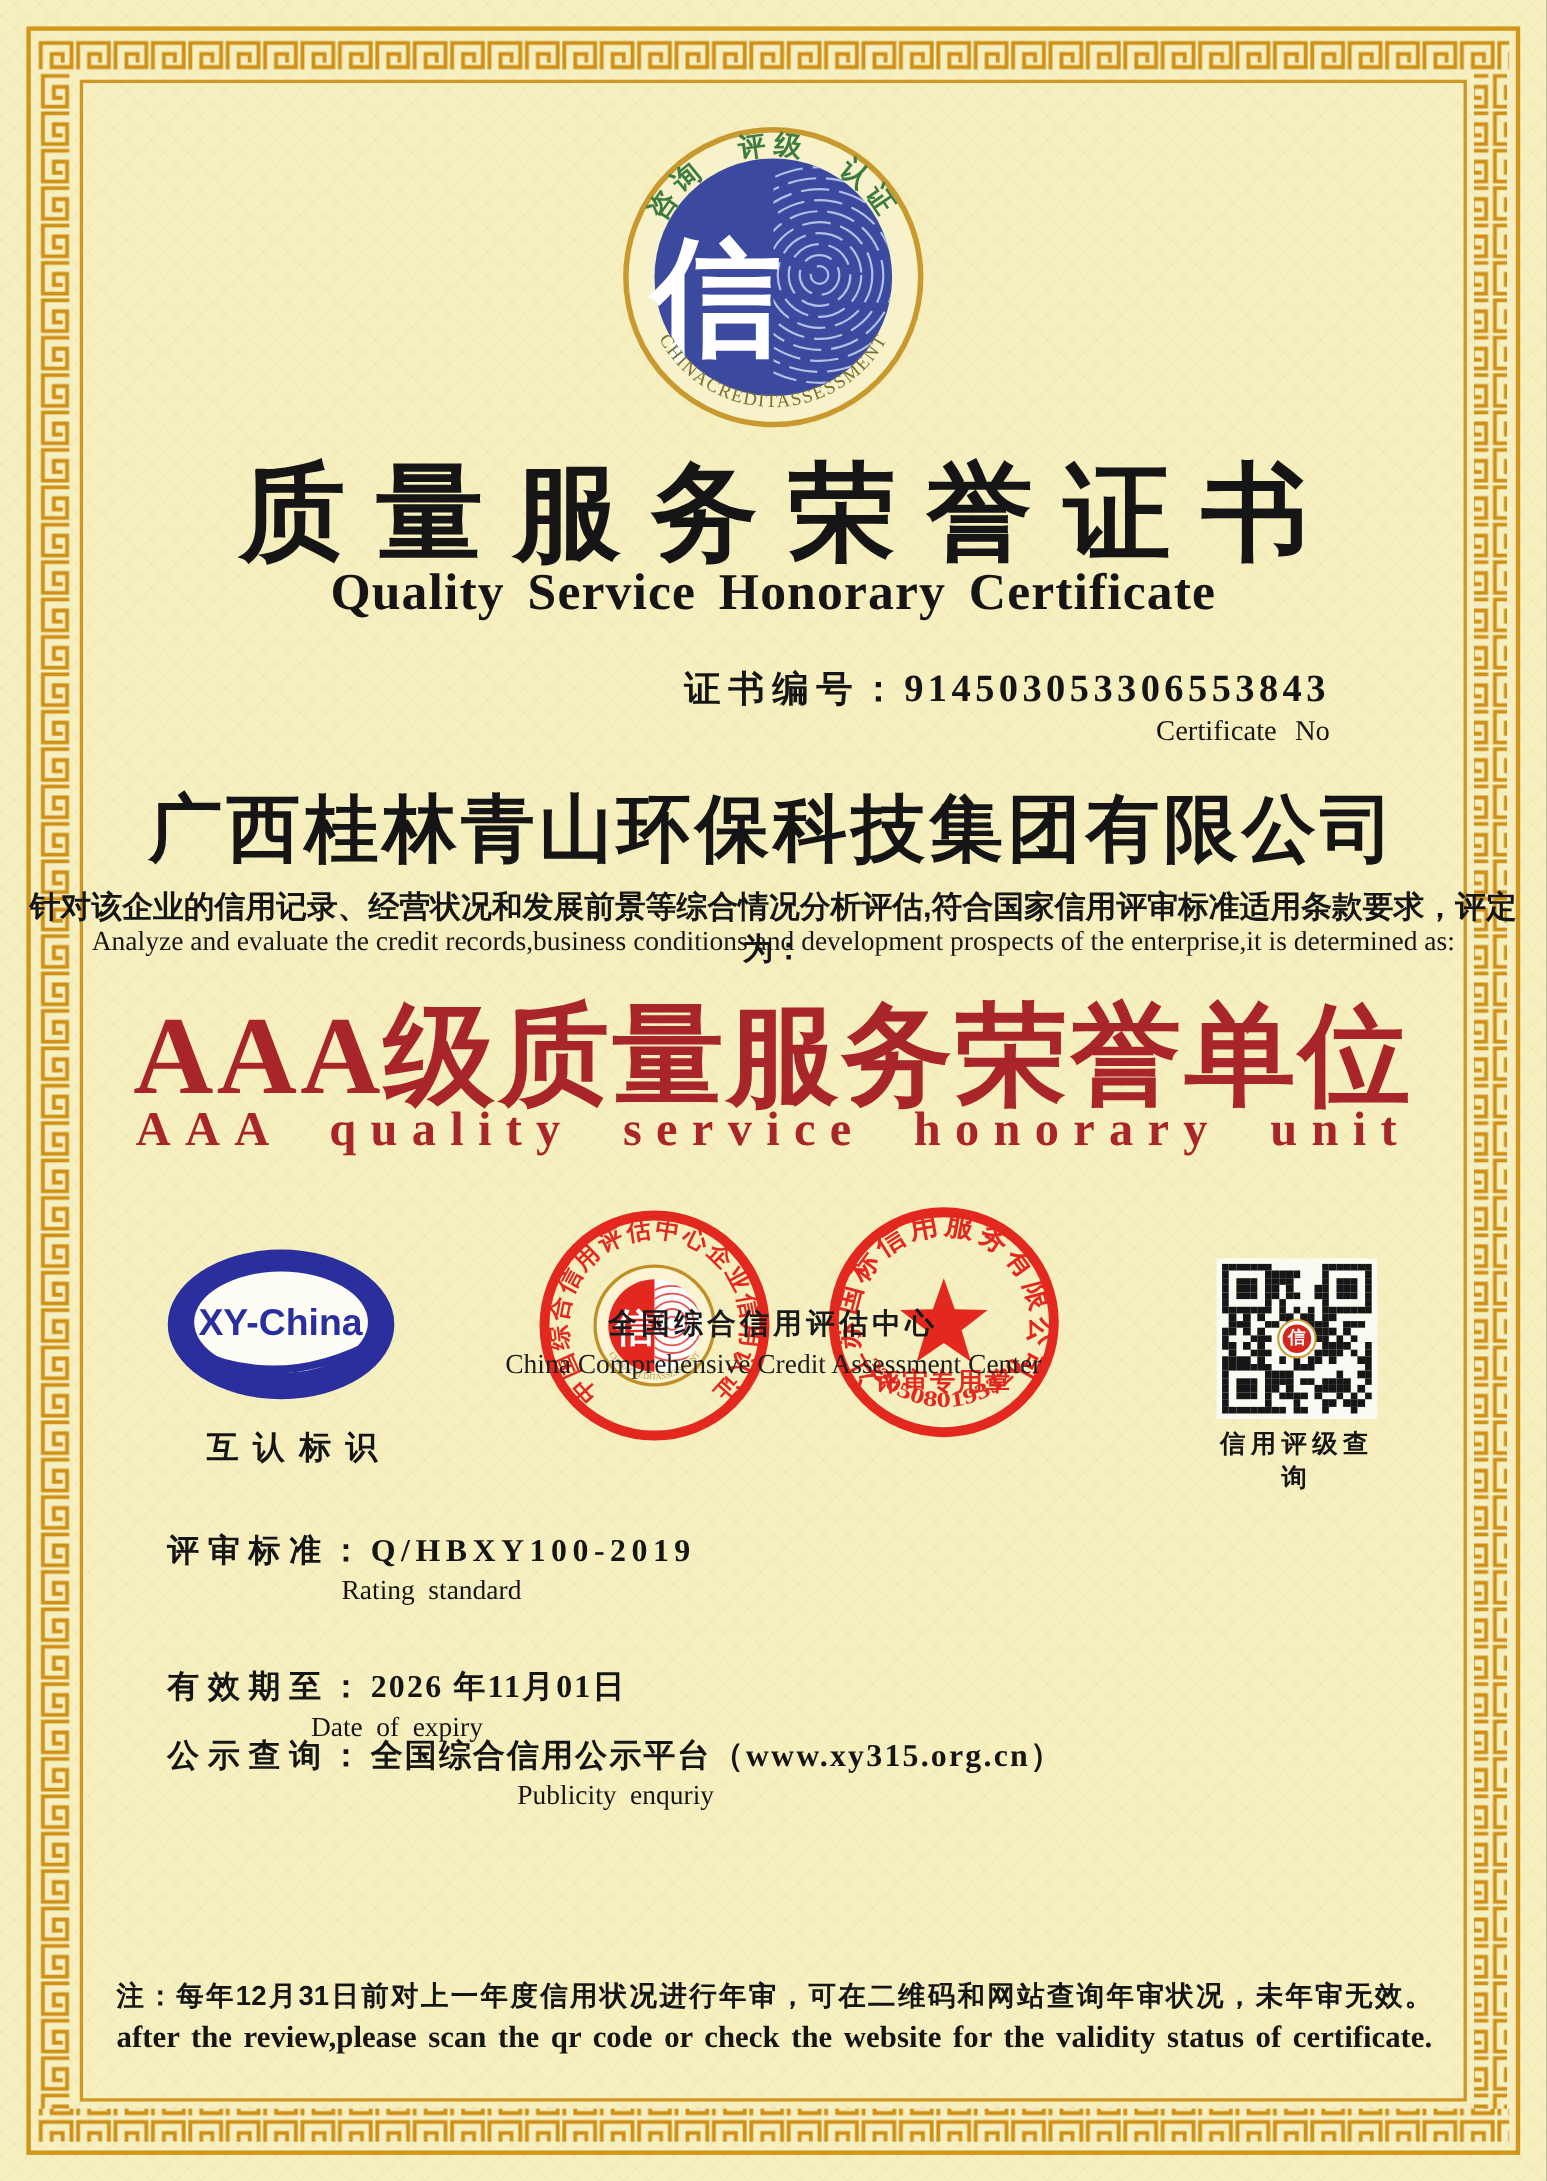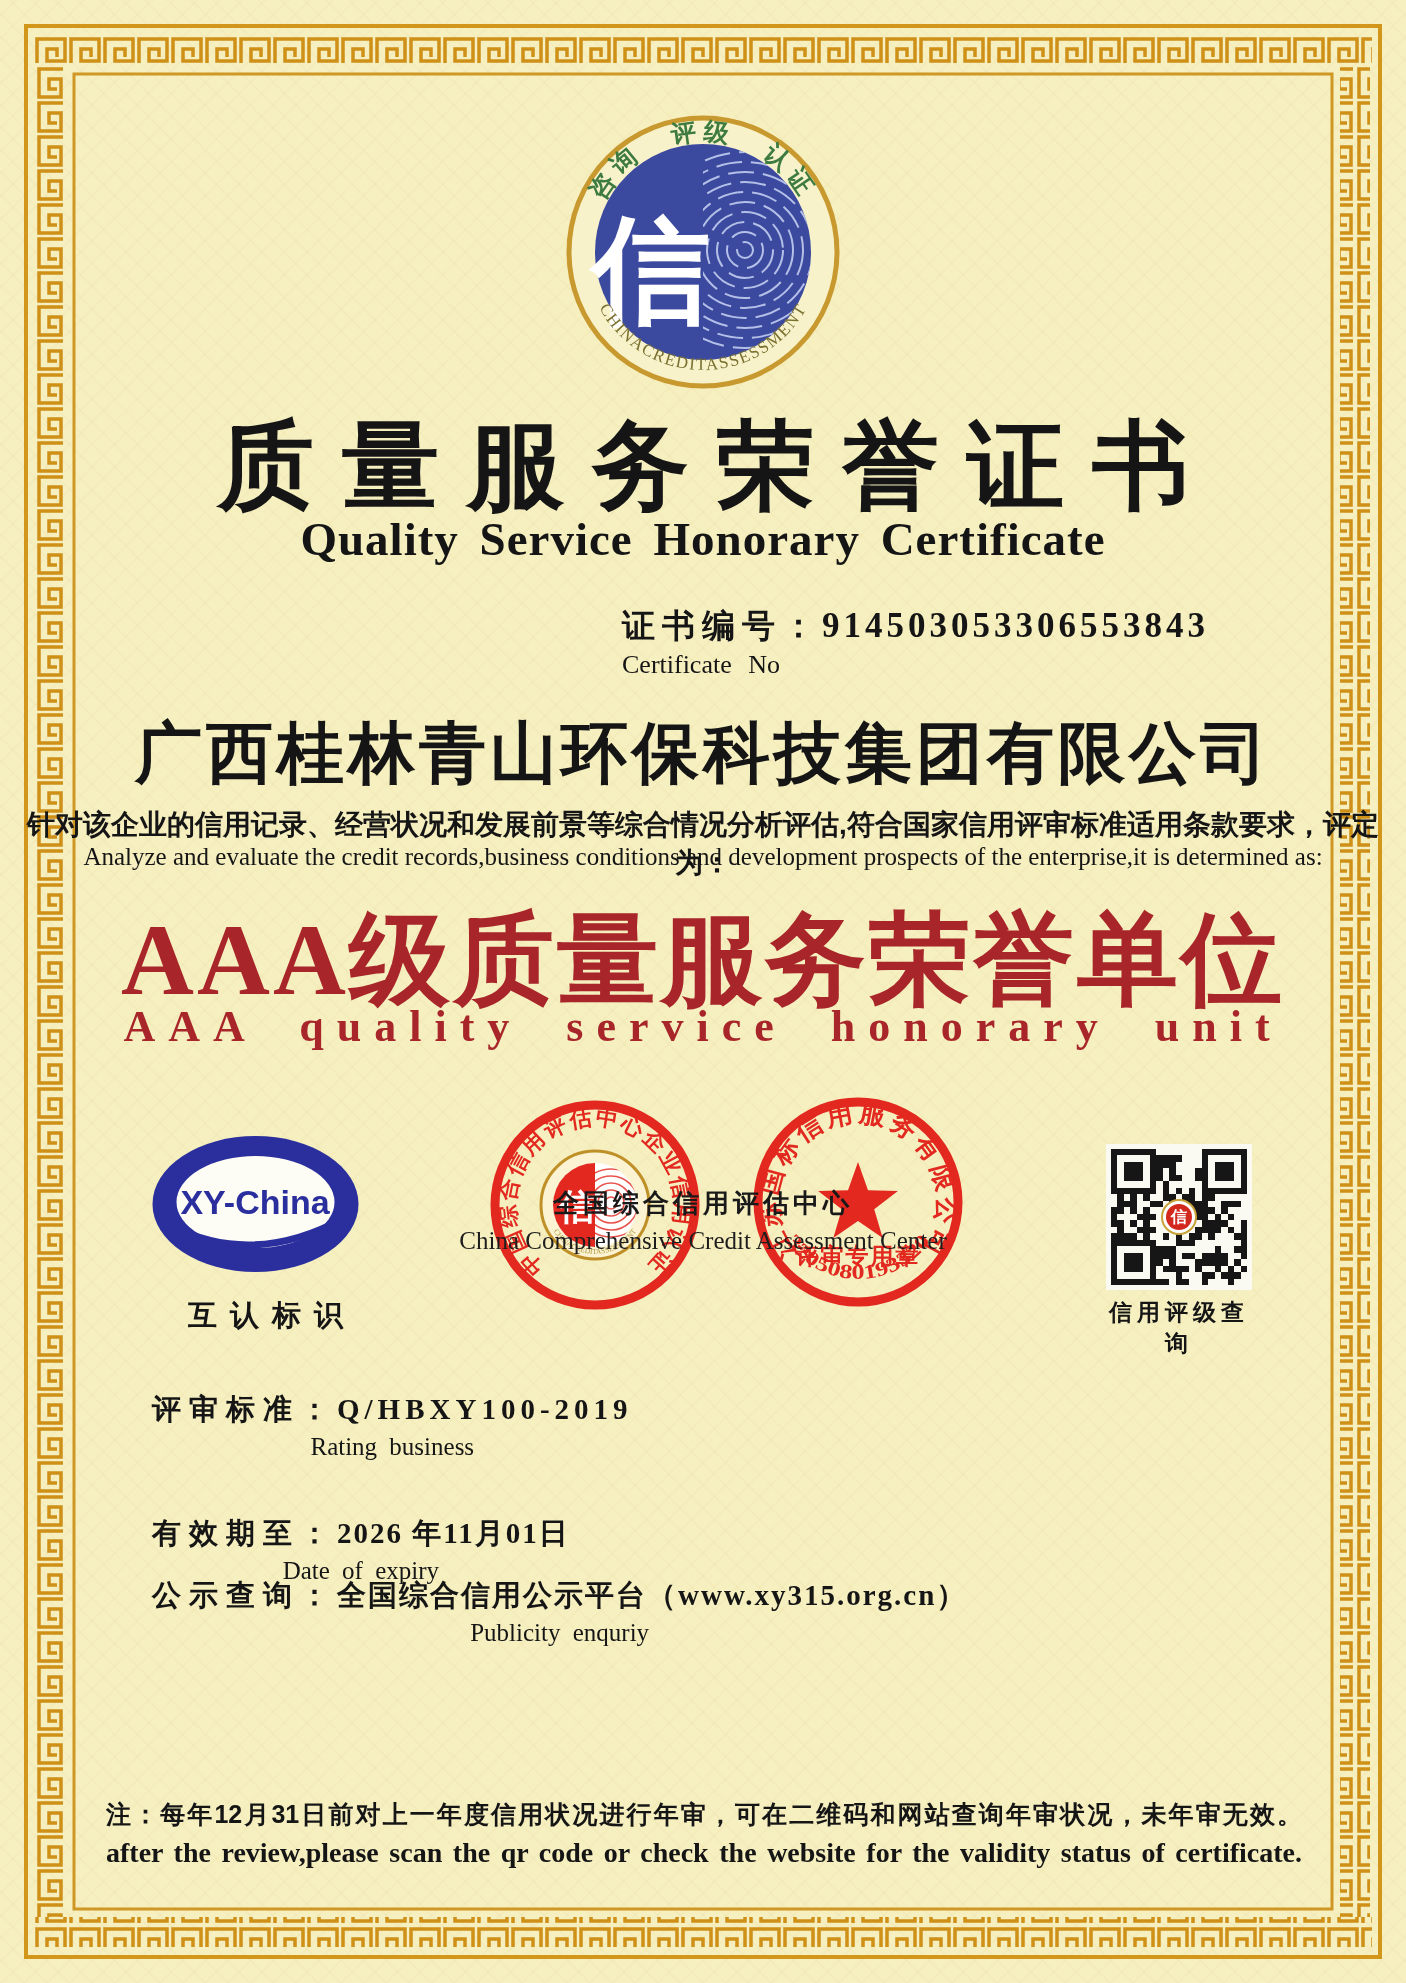--- a/index.html
+++ b/index.html
@@ -16,21 +16,21 @@
   .ctr{left:0;width:100%;text-align:center;}
   .border-svg{left:0;top:0;z-index:1;}
 
   .title-cn{top:402px;font-size:97px;font-weight:bold;letter-spacing:28px;transform:translateX(14px);z-index:2;}
   .title-en{top:512px;font-size:47px;font-weight:bold;letter-spacing:1px;word-spacing:8px;z-index:2;}
 
   .certno{left:622px;top:604px;z-index:2;}
   .certno-line{font-size:33px;font-weight:bold;}
   .certno-label{letter-spacing:7px;font-family:"Liberation Sans","DejaVu Sans",sans-serif;}
   .certno-value{font-size:35px;letter-spacing:4px;}
-  .certno-en{font-size:26px;margin-top:1px;word-spacing:10px;}
+  .certno-en{font-size:26px;margin-top:1px;word-spacing:10px;text-align:right;}
 
   .company{top:708px;font-size:67px;font-weight:bold;letter-spacing:4px;z-index:2;}
   .statement-cn{top:806px;font-size:28px;font-weight:600;z-index:2;font-family:"Liberation Sans","DejaVu Sans",sans-serif;}
   .statement-en{top:843px;font-size:25px;z-index:2;}
 
   .award-cn{top:893px;font-size:101px;font-weight:bold;color:#a8262a;letter-spacing:3px;z-index:2;}
   .award-en{top:1001px;font-size:44px;font-weight:bold;color:#a8262a;letter-spacing:13px;word-spacing:20px;z-index:2;}
 
   .xy-caption{left:188px;top:1296px;font-size:29px;font-weight:bold;letter-spacing:13px;z-index:2;}
   .overlay-cn{top:1186px;font-size:26px;font-weight:bold;letter-spacing:4px;z-index:6;color:#191919;}
@@ -639,21 +639,21 @@
         <div></div>
       </div>
     <div class="abs qr-center">
       <div class="abs qr-center-inner">信</div>
     </div>
   </div>
   <div class="abs qr-caption">信用评级查询</div>
 
   <div class="field-group" style="top:1390px">
     <div class="field-cn"><span class="field-label">评审标准：</span><span class="field-value spread">Q/HBXY100-2019</span></div>
-    <div class="field-en">Rating business</div>
+    <div class="field-en">Rating standard</div>
   </div>
   <div class="field-group" style="top:1514px">
     <div class="field-cn"><span class="field-label">有效期至：</span><span class="field-value">2026 年11月01日</span></div>
     <div class="field-en">Date of expiry</div>
   </div>
   <div class="field-group" style="top:1576px">
     <div class="field-cn"><span class="field-label">公示查询：</span><span class="field-value">全国综合信用公示平台（www.xy315.org.cn）</span></div>
     <div class="field-en">Publicity enquriy</div>
   </div>
 

